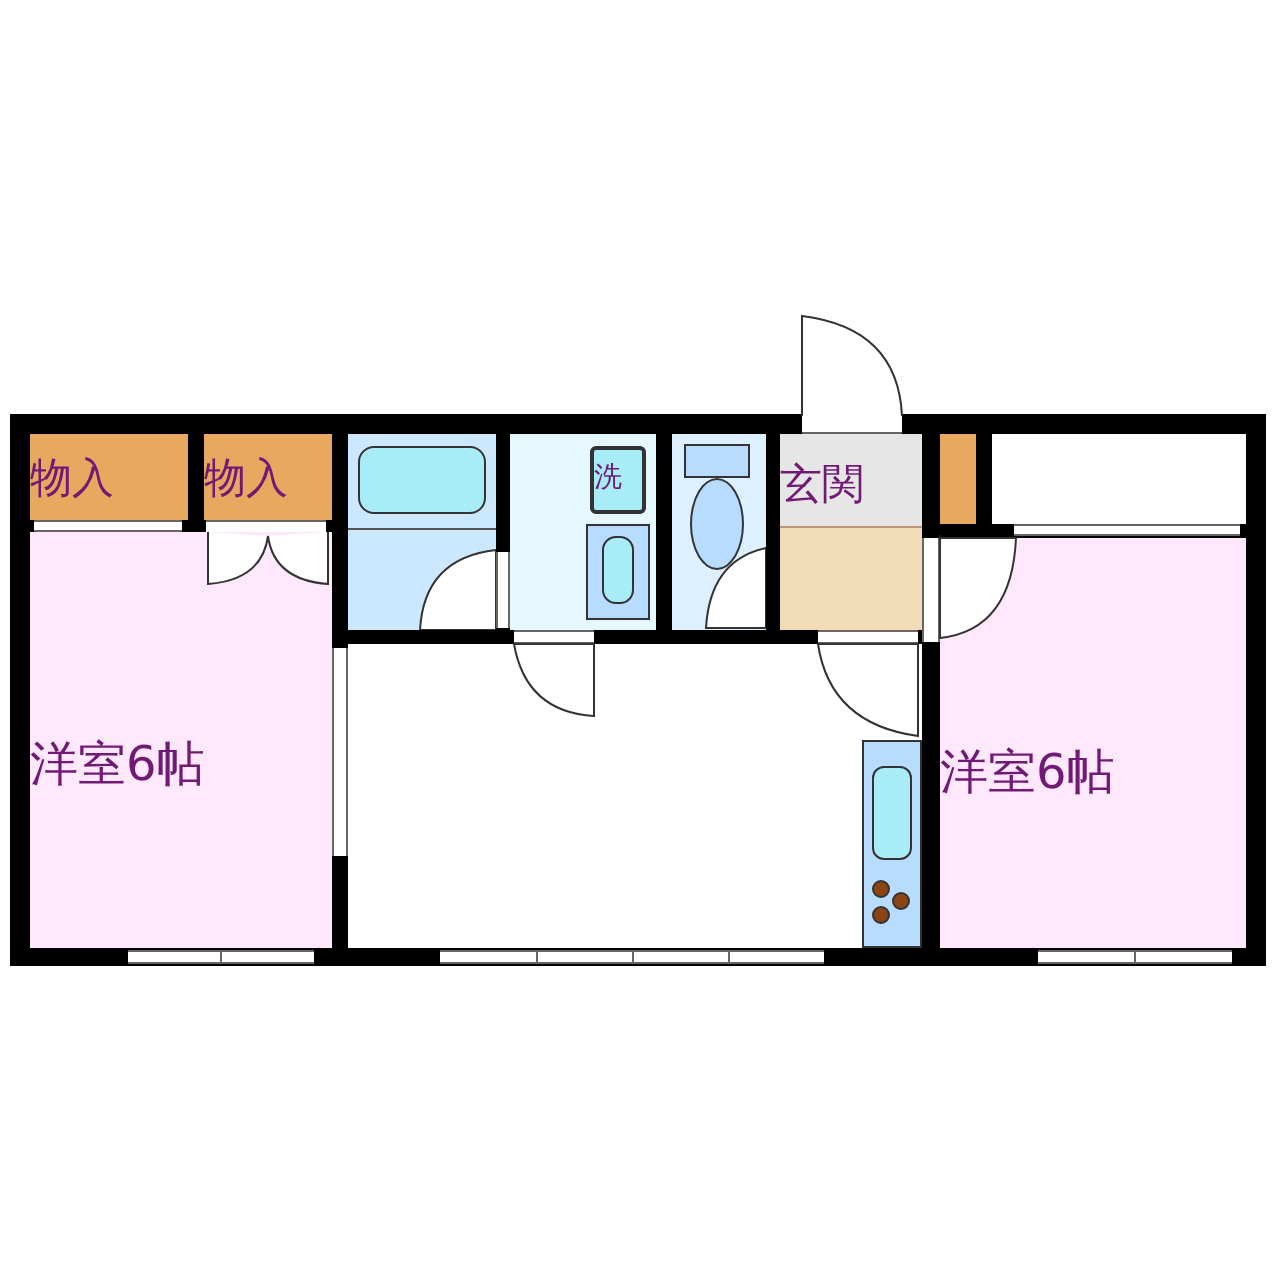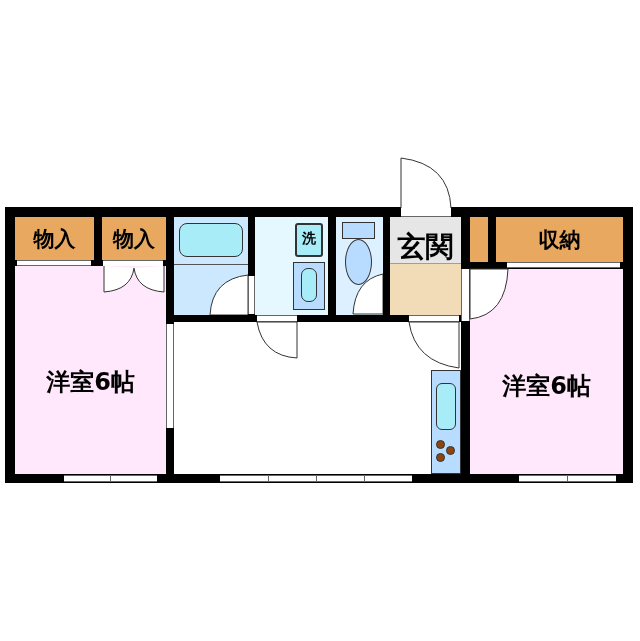--- a/index.html
+++ b/index.html
@@ -1,20 +1,20 @@
 <!DOCTYPE html>
 <html><head>
 <meta charset="utf-8">
 <style>
   html,body{margin:0;padding:0;background:#fff;}
   body{width:640px;height:641px;position:relative;overflow:hidden;font-family:"DejaVu Sans","Liberation Sans",sans-serif;}
   .abs{position:absolute;box-sizing:border-box;}
   .wall{background:#000;}
   .room{position:absolute;box-sizing:border-box;}
-  .label{position:absolute;font-weight:bold;color:#000000;white-space:nowrap;text-align:center;}
+  .label{position:absolute;font-weight:normal;color:#701a75;white-space:nowrap;}
   .fixture{position:absolute;box-sizing:border-box;border:1.5px solid #333;}
   .win{position:absolute;box-sizing:border-box;background:#fff;border-top:1px solid #666;border-bottom:1px solid #666;}
   .winv{position:absolute;box-sizing:border-box;background:#fff;border-left:1px solid #666;border-right:1px solid #666;}
   .door{position:absolute;box-sizing:border-box;border:1px solid #333;background:#fff;}
   svg{position:absolute;overflow:visible;}
 </style>
 </head>
 <body>
 
 <div class="abs" style="left:0;top:0;width:640px;height:641px;">
@@ -75,41 +75,38 @@
   <div class="room" style="left:336px;top:217px;width:47px;height:98px;background:#dcf0ff;">
     <div class="fixture" style="left:6px;top:5px;width:33px;height:17px;background:#b8dcff;"></div>
     <div class="fixture" style="left:9px;top:22px;width:27px;height:46px;background:#b8dcff;border-radius:50%;"></div>
   </div>
   <svg style="left:353px;top:274px;" width="30" height="40">
     <path d="M30 0 L30 40 L0 40 Q2 6 30 0 Z" fill="#fff" stroke="#333" stroke-width="1"></path>
   </svg>
   <div class="abs wall" style="left:383px;top:217px;width:7px;height:98px;"></div>
 
   <div class="room" style="left:390px;top:217px;width:71px;height:46px;background:#e6e6e6;">
-    <div class="label" style="left:0;top:11px;width:71px;font-size:28px;">玄関</div>
+    <div class="label" style="left:0;top:11px;width:71px;font-size:21px;">玄関</div>
   </div>
   <div class="room" style="left:390px;top:263px;width:71px;height:52px;background:#f2dcb8;border-top:1px solid #b89878;"></div>
 
   <div class="win" style="left:401px;top:206px;width:50px;height:11px;"></div>
   <svg style="left:401px;top:158px;" width="52" height="50">
     <path d="M0 50 L0 0 Q48 6 50 50" fill="#fff" stroke="#333" stroke-width="1"></path>
   </svg>
 
   <div class="abs wall" style="left:461px;top:207px;width:9px;height:276px;"></div>
   <div class="winv" style="left:461px;top:269px;width:9px;height:52px;"></div>
   <svg style="left:470px;top:268px;" width="40" height="52">
     <path d="M0 0 L38 0 Q36 46 0 50 Z" fill="#fff" stroke="#333" stroke-width="1"></path>
   </svg>
 
   <div class="room" style="left:470px;top:217px;width:18px;height:45px;background:#e8a860;"></div>
   <div class="abs wall" style="left:488px;top:217px;width:8px;height:52px;"></div>
 
-  <div class="room" style="left:496px;top:217px;width:127px;height:45px;background:#e8a860;">
-    <div class="label" style="left:0;top:9px;width:127px;font-size:21px;">収納</div>
-  </div>
   <div class="abs wall" style="left:470px;top:262px;width:153px;height:7px;"></div>
   <div class="win" style="left:507px;top:262px;width:113px;height:6px;"></div>
 
   <div class="room" style="left:470px;top:269px;width:153px;height:205px;background:#ffe8fc;">
     <div class="label" style="left:0;top:101px;width:153px;font-size:24px;">洋室6帖</div>
   </div>
   <svg style="left:470px;top:269px;" width="40" height="52">
     <path d="M0 0 L38 0 Q36 46 0 50 Z" fill="#fff" stroke="#333" stroke-width="1"></path>
   </svg>
 

